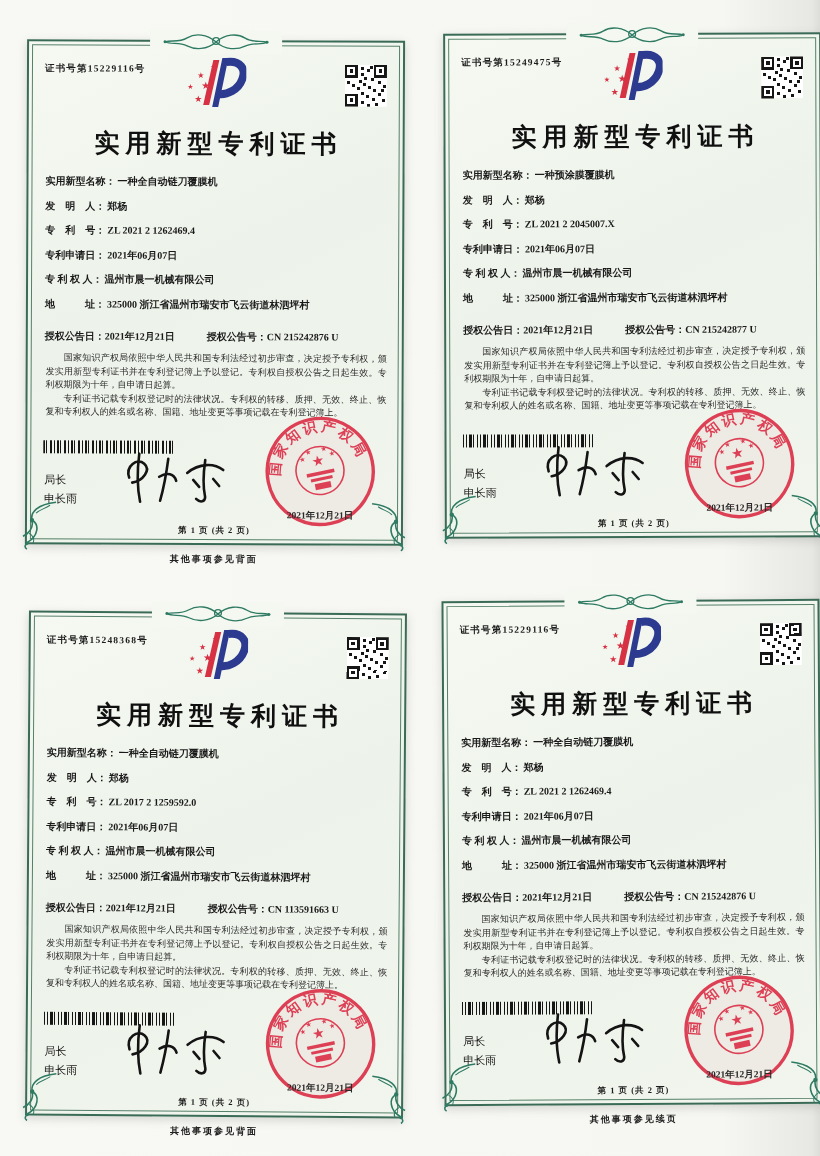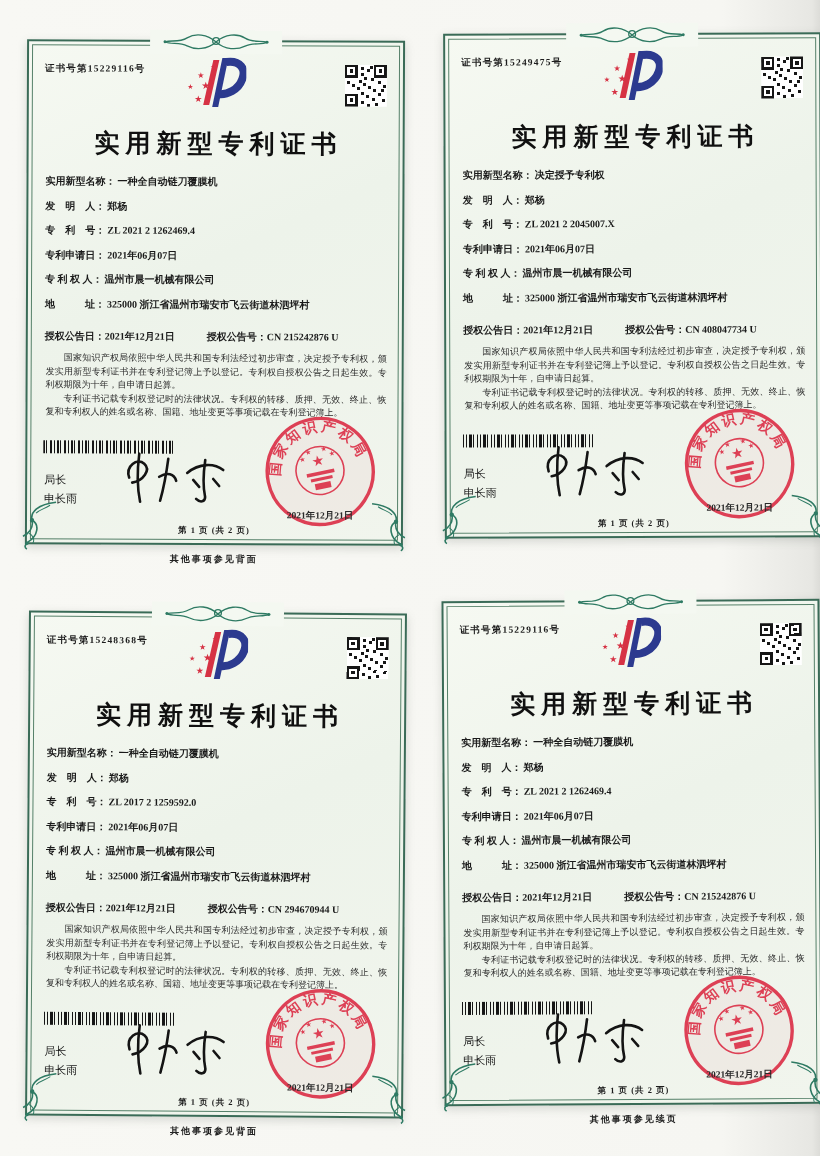--- a/index.html
+++ b/index.html
@@ -305,21 +305,21 @@
         <rect x="22" y="39" width="3" height="3" fill="#161616"></rect>
       <rect x="30" y="38" width="3" height="3" fill="#161616"></rect>
         <rect x="36" y="24" width="3" height="3" fill="#161616"></rect>
     </svg>
 
     <div class="title">实用新型专利证书</div>
 
     <div class="fields">
       <div class="field-row">
         <span class="field-label">实用新型名称：</span>
-        <span class="field-value">决定授予专利权</span>
+        <span class="field-value">一种预涂膜覆膜机</span>
       </div>
       <div class="field-row">
         <span class="field-label">发　明　人：</span>
         <span class="field-value">郑杨</span>
       </div>
       <div class="field-row">
         <span class="field-label">专　利　号：</span>
         <span class="field-value">ZL 2021 2 2045007.X</span>
       </div>
       <div class="field-row">
@@ -334,21 +334,21 @@
         <span class="field-label">地　　　址：</span>
         <span class="field-value">325000 浙江省温州市瑞安市飞云街道林泗坪村</span>
       </div>
     </div>
 
     <div class="grant-row">
       <span>
         <span class="field-label">授权公告日：</span><span>2021年12月21日</span>
       </span>
       <span class="grant-right">
-        <span class="field-label">授权公告号：</span><span>CN 408047734 U</span>
+        <span class="field-label">授权公告号：</span><span>CN 215242877 U</span>
       </span>
     </div>
 
     <div class="body-text">
       <p>国家知识产权局依照中华人民共和国专利法经过初步审查，决定授予专利权，颁发实用新型专利证书并在专利登记簿上予以登记。专利权自授权公告之日起生效。专利权期限为十年，自申请日起算。</p>
       <p>专利证书记载专利权登记时的法律状况。专利权的转移、质押、无效、终止、恢复和专利权人的姓名或名称、国籍、地址变更等事项记载在专利登记簿上。</p>
     </div>
 
     <div class="barcode"></div>
 
@@ -507,21 +507,21 @@
         <span class="field-label">地　　　址：</span>
         <span class="field-value">325000 浙江省温州市瑞安市飞云街道林泗坪村</span>
       </div>
     </div>
 
     <div class="grant-row">
       <span>
         <span class="field-label">授权公告日：</span><span>2021年12月21日</span>
       </span>
       <span class="grant-right">
-        <span class="field-label">授权公告号：</span><span>CN 294670944 U</span>
+        <span class="field-label">授权公告号：</span><span>CN 113591663 U</span>
       </span>
     </div>
 
     <div class="body-text">
       <p>国家知识产权局依照中华人民共和国专利法经过初步审查，决定授予专利权，颁发实用新型专利证书并在专利登记簿上予以登记。专利权自授权公告之日起生效。专利权期限为十年，自申请日起算。</p>
       <p>专利证书记载专利权登记时的法律状况。专利权的转移、质押、无效、终止、恢复和专利权人的姓名或名称、国籍、地址变更等事项记载在专利登记簿上。</p>
     </div>
 
     <div class="barcode"></div>
 

